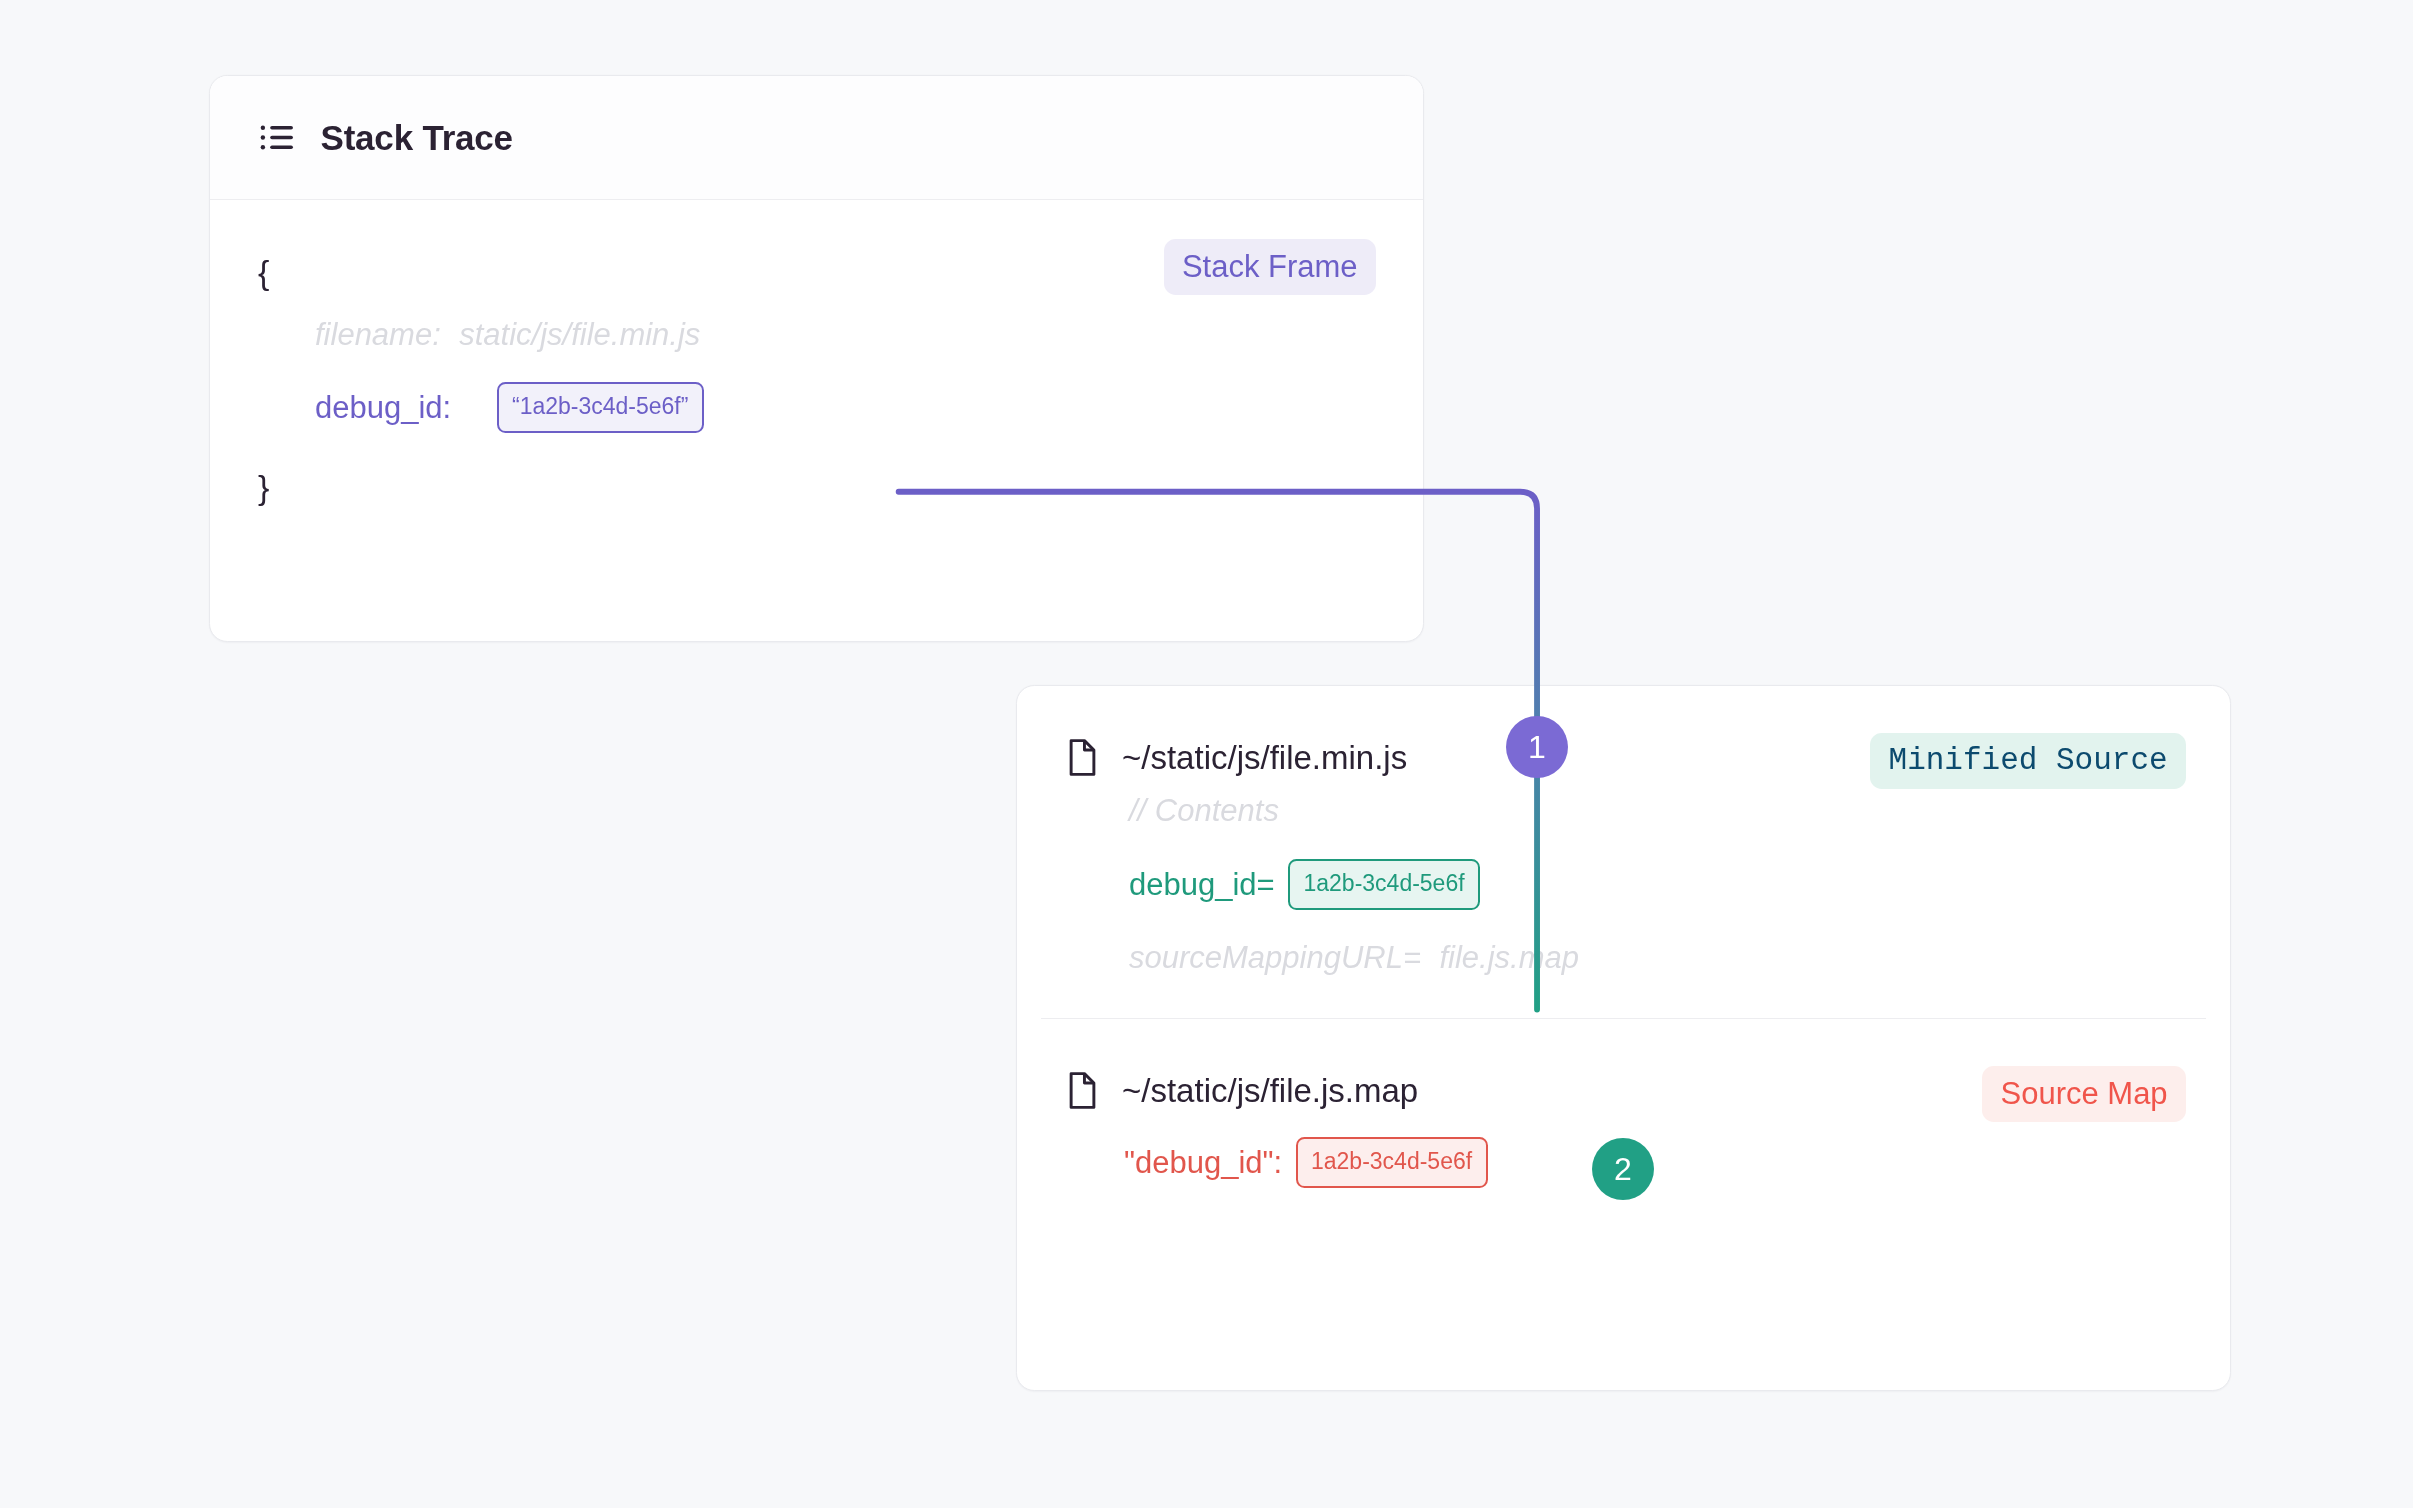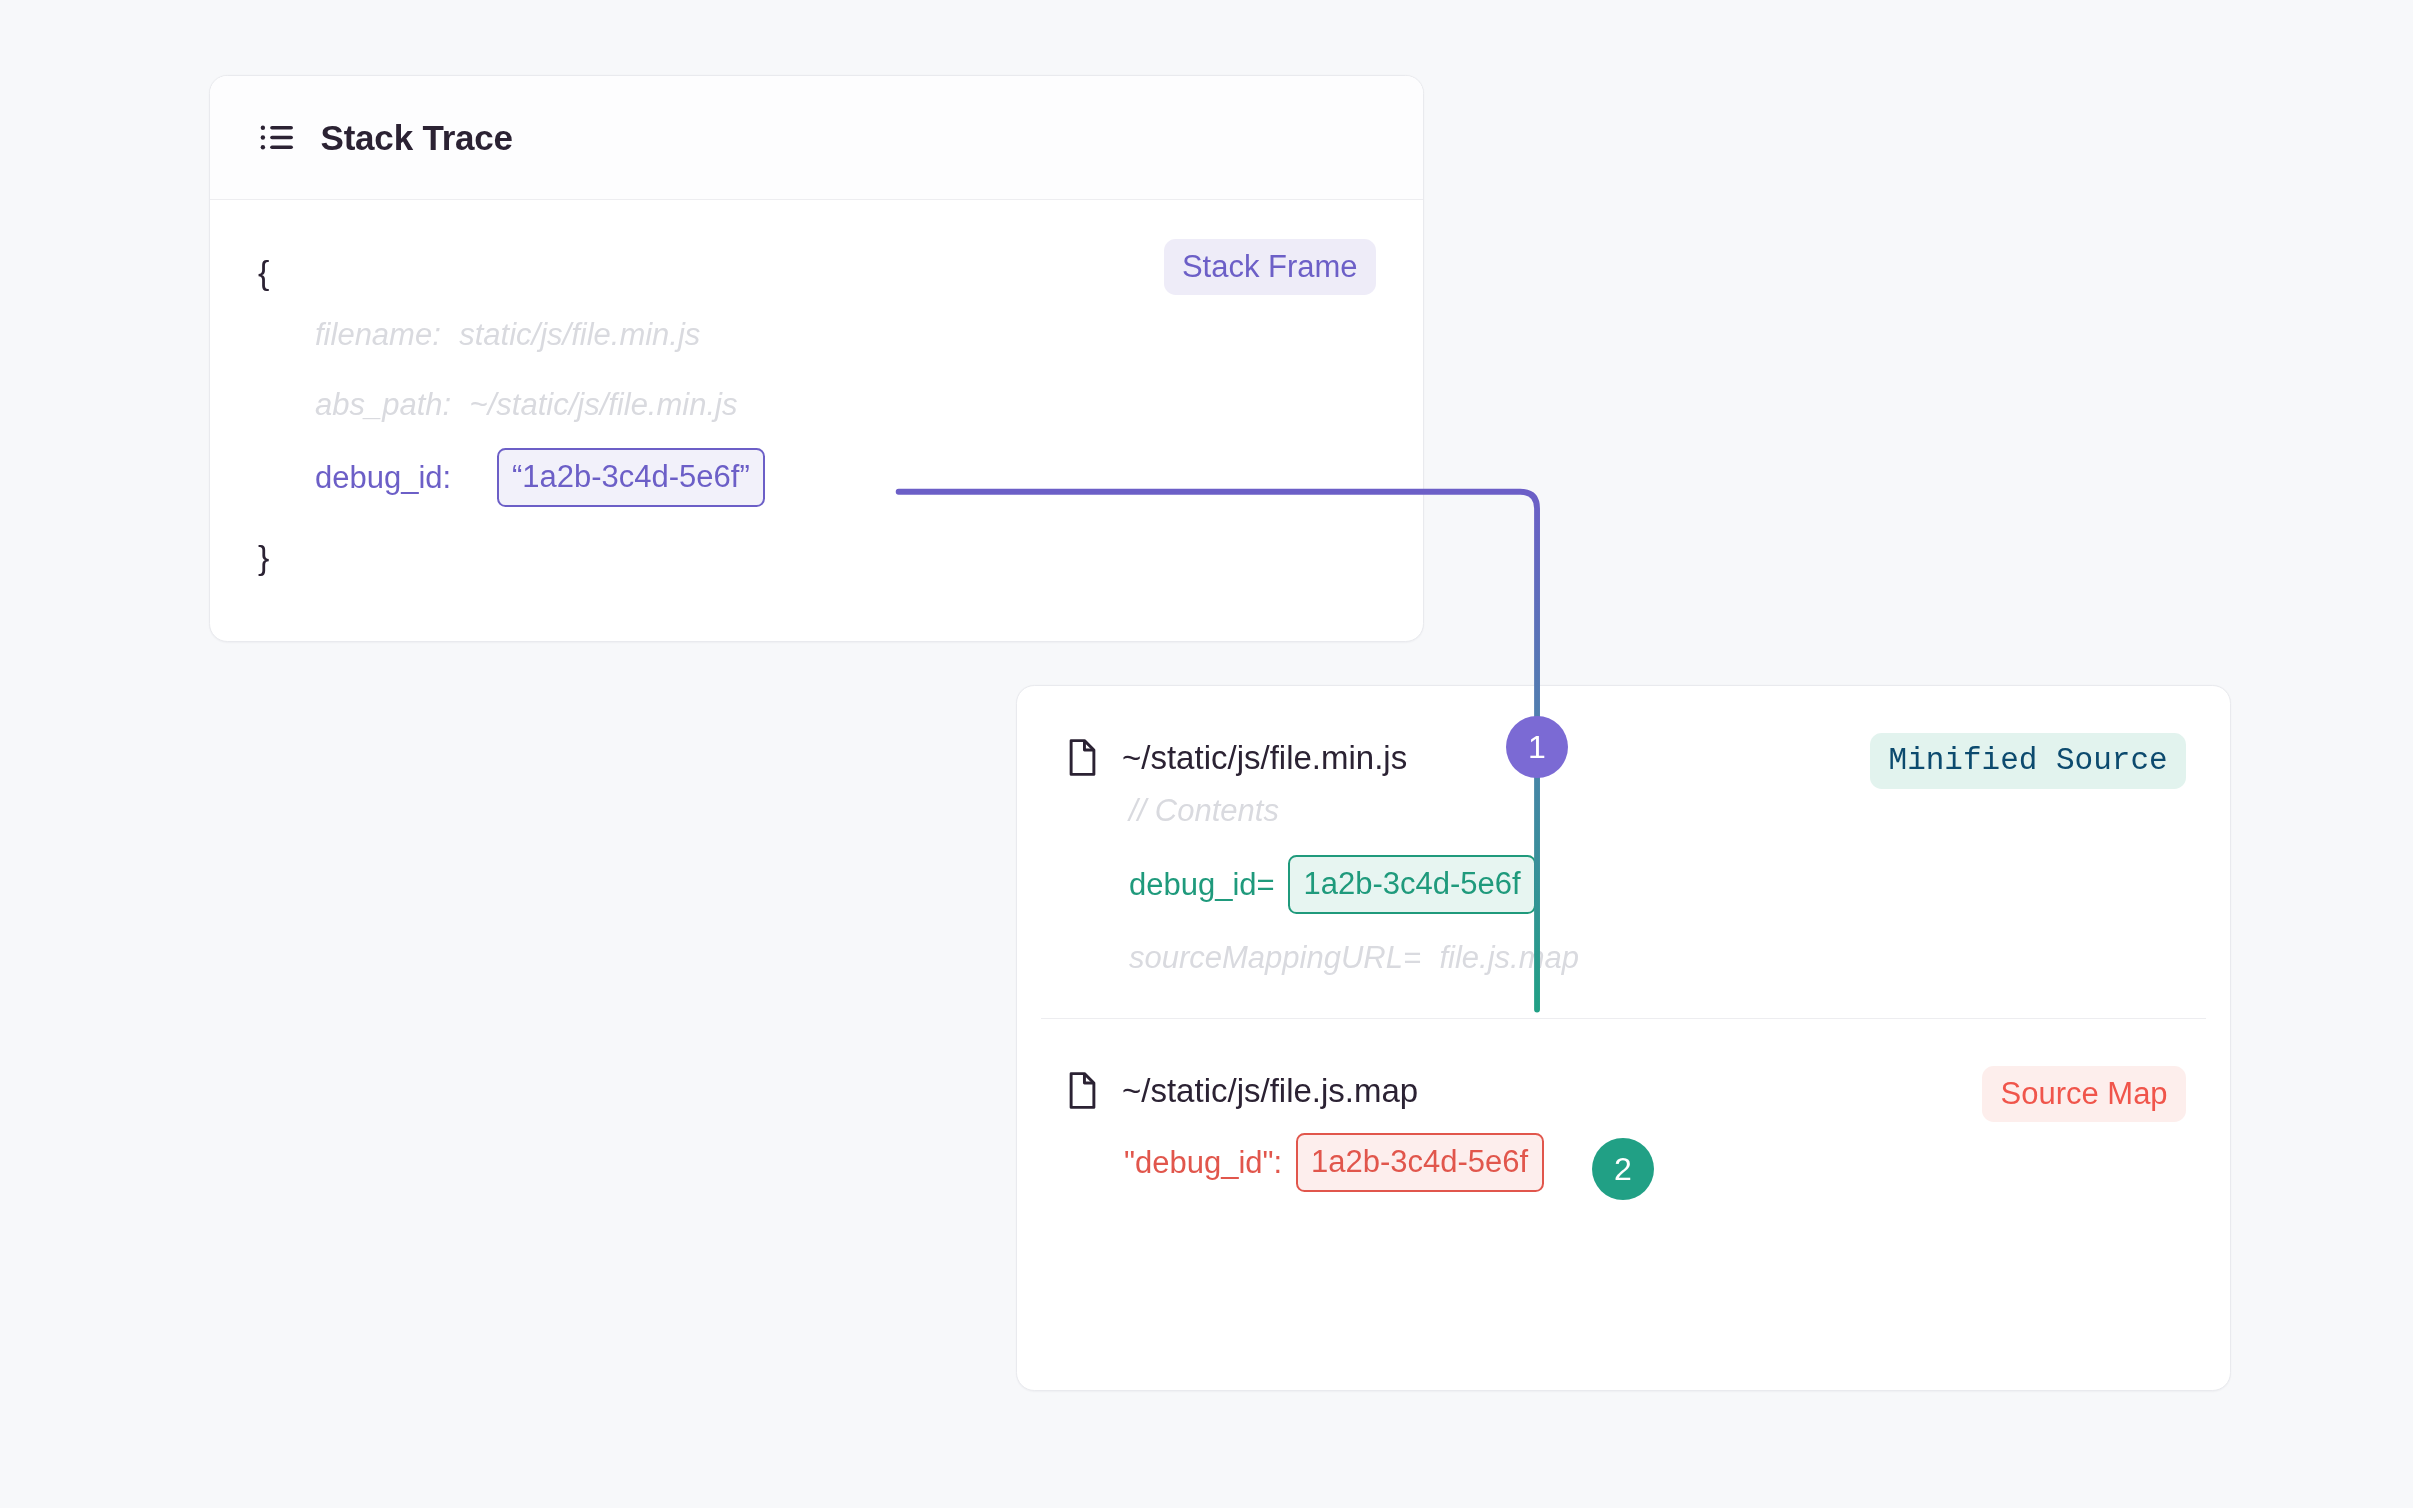--- a/index.html
+++ b/index.html
@@ -112,21 +112,21 @@
     color: #6c5fc7;
     font-weight: 400;
     line-height: 1;
     margin-right: 13.4px;
   }
 
   .chip {
     display: inline-flex;
     align-items: center;
     justify-content: center;
-    font-size: 31px;
+    font-size: 23px;
     line-height: 1;
     border-radius: 8.4px;
     border-width: 2.5px;
     border-style: solid;
     padding: 11px 13.4px 12.6px 13.4px;
     white-space: nowrap;
   }
 
   .chip-purple {
     color: #6c5fc7;
@@ -267,25 +267,20 @@
         <div class="code-line" style="height:54px;">
           <span class="brace">{</span>
         </div>
 
         <div class="code-line indent" style="height:70px;">
           <span class="kv-muted">
             <span class="kv-key">filename:</span><span>static/js/file.min.js</span>
           </span>
         </div>
 
-        <div class="code-line indent" style="height:70px;">
-          <span class="kv-muted">
-            <span class="kv-key">abs_path:</span><span>~/static/js/file.min.js</span>
-          </span>
-        </div>
 
         <div class="code-line indent" style="height:77px;gap:32px;">
           <span class="purple-key">debug_id:</span>
           <span class="chip chip-purple" id="stack-debug-id-chip">“1a2b-3c4d-5e6f”</span>
         </div>
 
         <div class="code-line" style="height:60px;padding-top:22px;">
           <span class="brace">}</span>
         </div>
 

